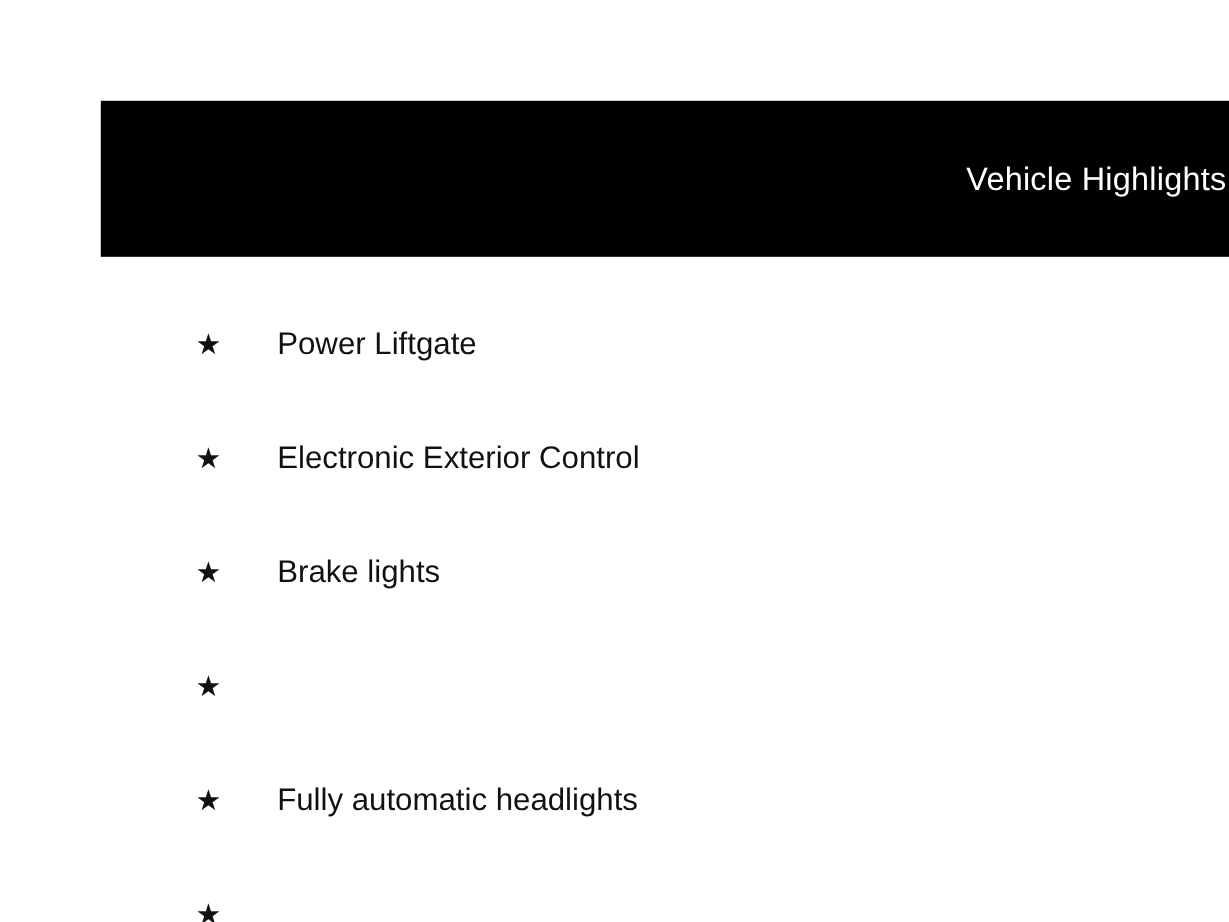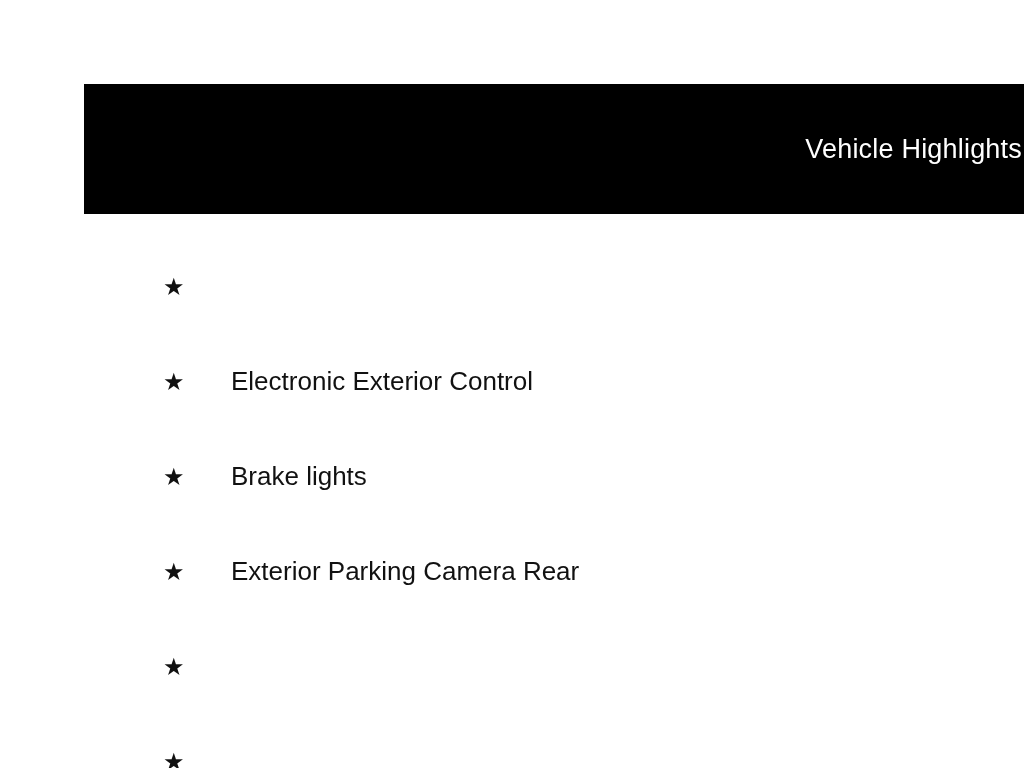--- a/index.html
+++ b/index.html
@@ -51,35 +51,36 @@
 </head>
 <body>
 
 <div class="header">
   <span class="header-title">Vehicle Highlights</span>
 </div>
 
 <ul class="highlights-list">
   <li class="highlight-item">
     <span class="star">★</span>
+    <span class="label">Power Liftgate</span>
   </li>
   <li class="highlight-item">
     <span class="star">★</span>
     <span class="label">Electronic Exterior Control</span>
   </li>
   <li class="highlight-item">
     <span class="star">★</span>
     <span class="label">Brake lights</span>
   </li>
   <li class="highlight-item">
     <span class="star">★</span>
-    <span class="label">Exterior Parking Camera Rear</span>
   </li>
   <li class="highlight-item">
     <span class="star">★</span>
+    <span class="label">Fully automatic headlights</span>
   </li>
   <li class="highlight-item">
     <span class="star">★</span>
   </li>
   <li class="highlight-item">
     <span class="star">★</span>
   </li>
   <li class="highlight-item">
     <span class="star">★</span>
   </li>

